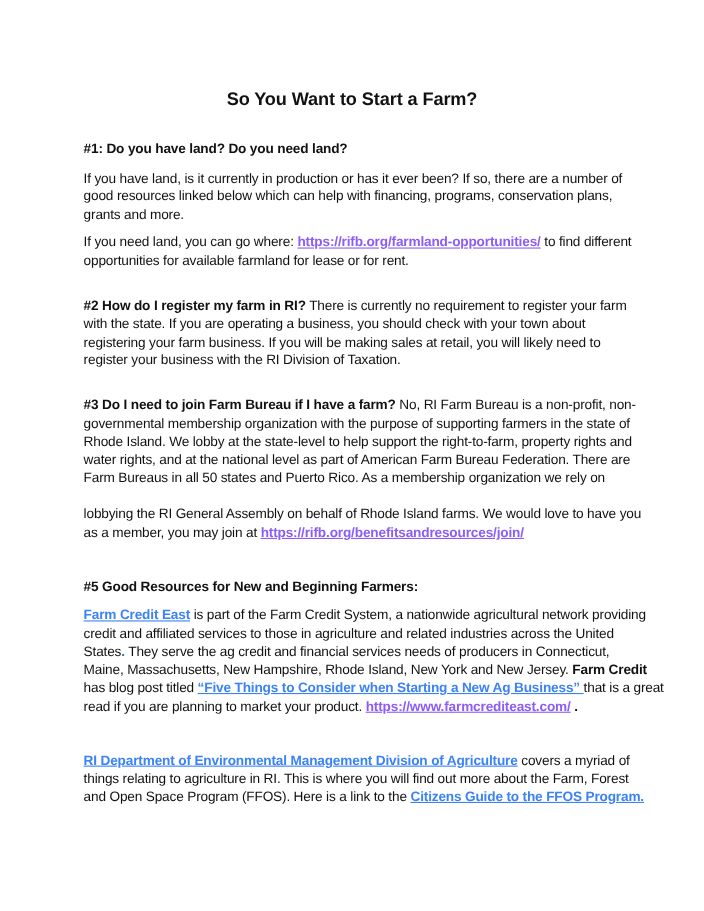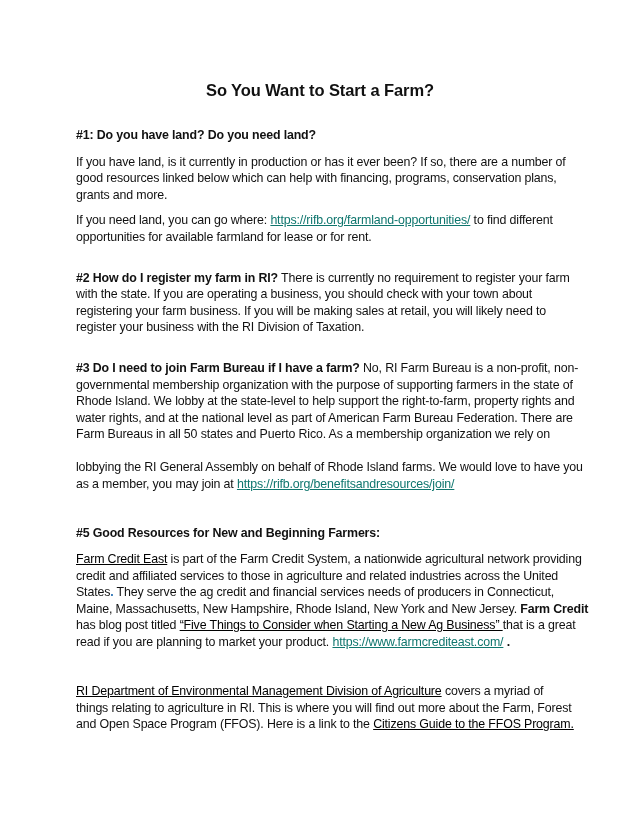--- a/index.html
+++ b/index.html
@@ -4,22 +4,22 @@
 <style>
   html, body { margin: 0; padding: 0; background: #ffffff; }
   body { width: 640px; height: 828px; position: relative; overflow: hidden;
          font-family: "Liberation Sans", sans-serif; color: #111111; }
   .page { position: absolute; left: 0; top: 4px; width: 612px; height: 828px; background: #fff; }
   .title { position: absolute; left: 0; width: 640px; top: 77px; text-align: center;
            font-size: 16.5px; font-weight: bold; letter-spacing: -0.1px; }
   .line { position: absolute; left: 76px; white-space: nowrap; font-size: 12.4px;
           line-height: 16px; letter-spacing: -0.15px; margin-top: 19px; }
   .b { font-weight: bold; }
-  a.lnk-dark { color: #0f766e; font-weight: normal; text-decoration: underline; }
-  a.lnk-light { color: #000000; font-weight: normal; text-decoration: underline; }
+  a.lnk-dark { color: #8b5cf6; font-weight: bold; text-decoration: underline; }
+  a.lnk-light { color: #3b82f6; font-weight: bold; text-decoration: underline; }
   .blue-dot { color: #2E74B5; font-weight: bold; }
 </style>
 </head>
 <body>
 
 <div class="page">
 
   <div class="title">So You Want to Start a Farm?</div>
 
   <div class="line b" style="top:104px">#1: Do you have land?  Do you need land?</div>

